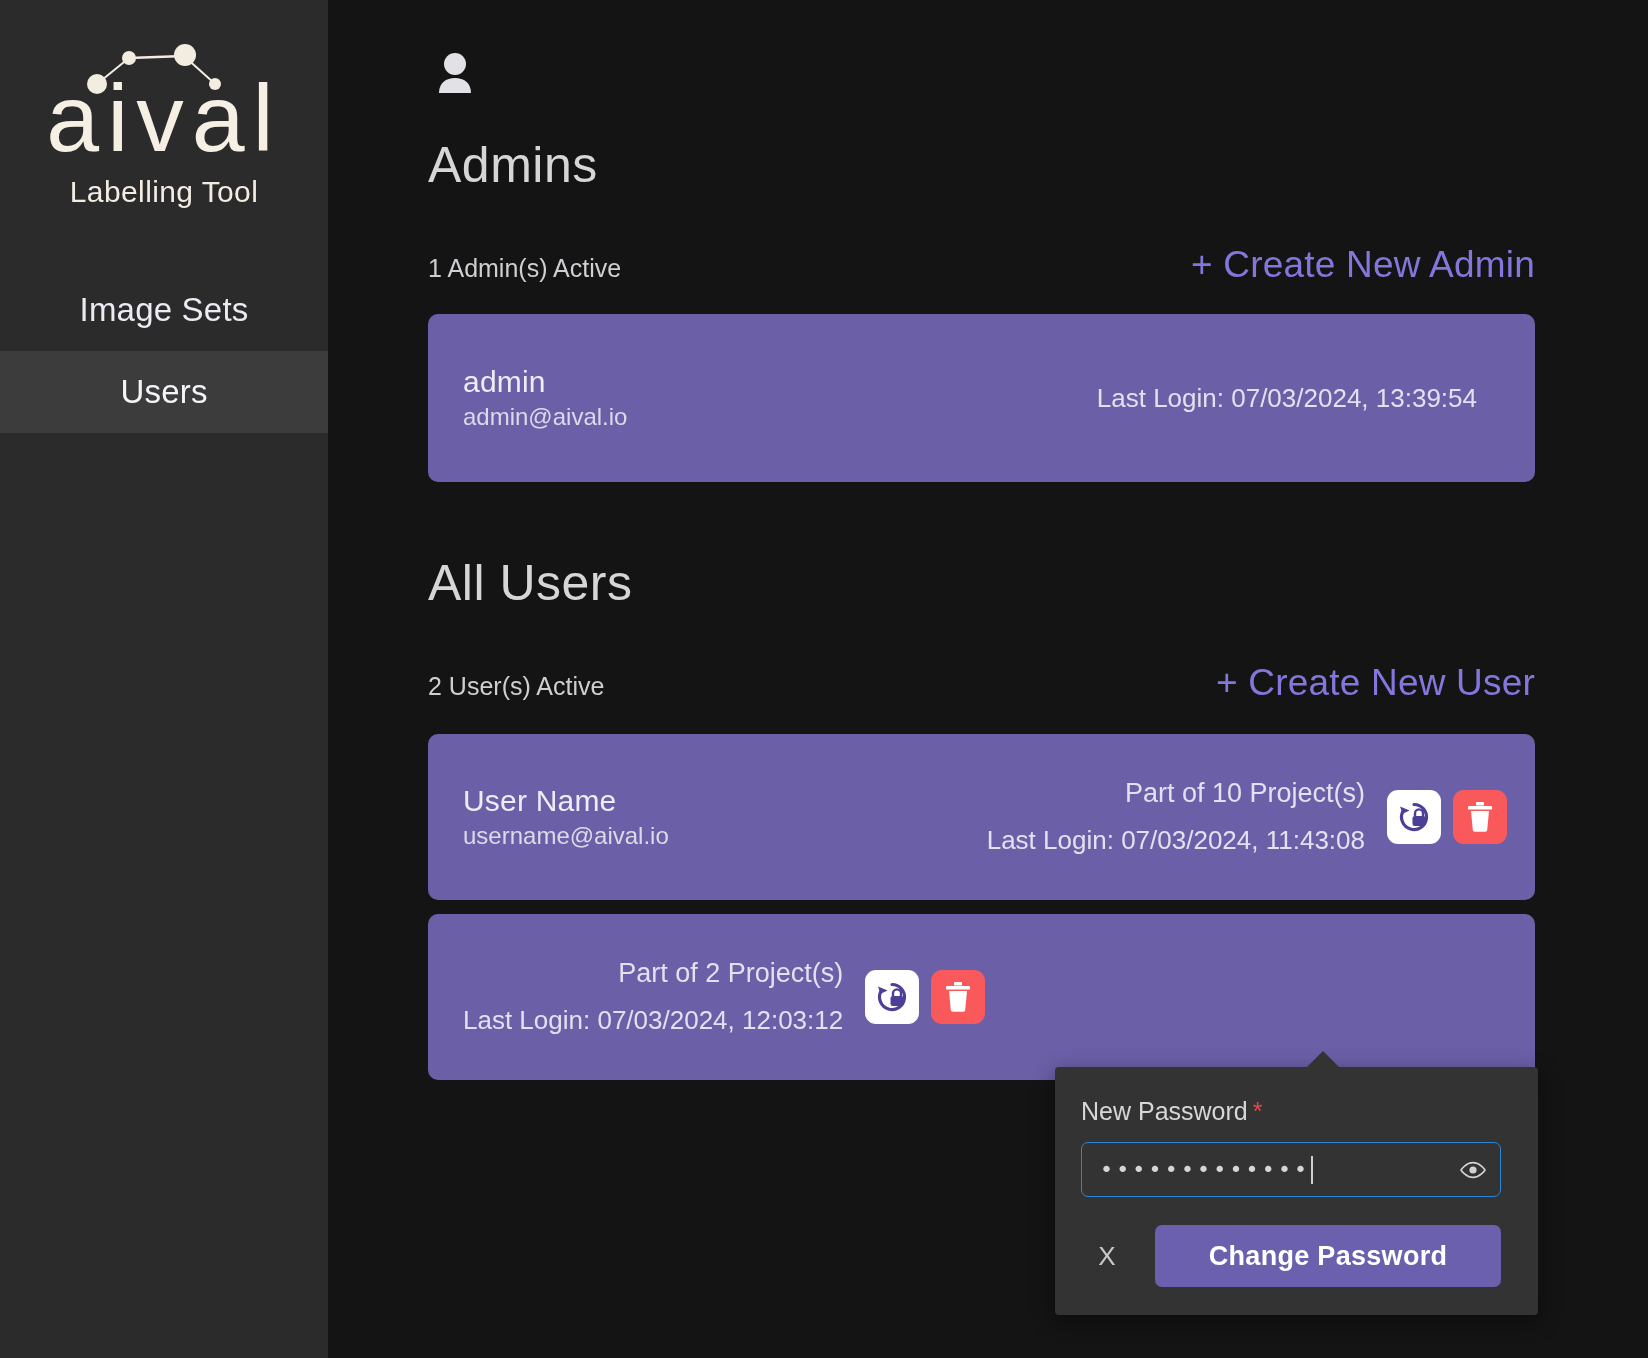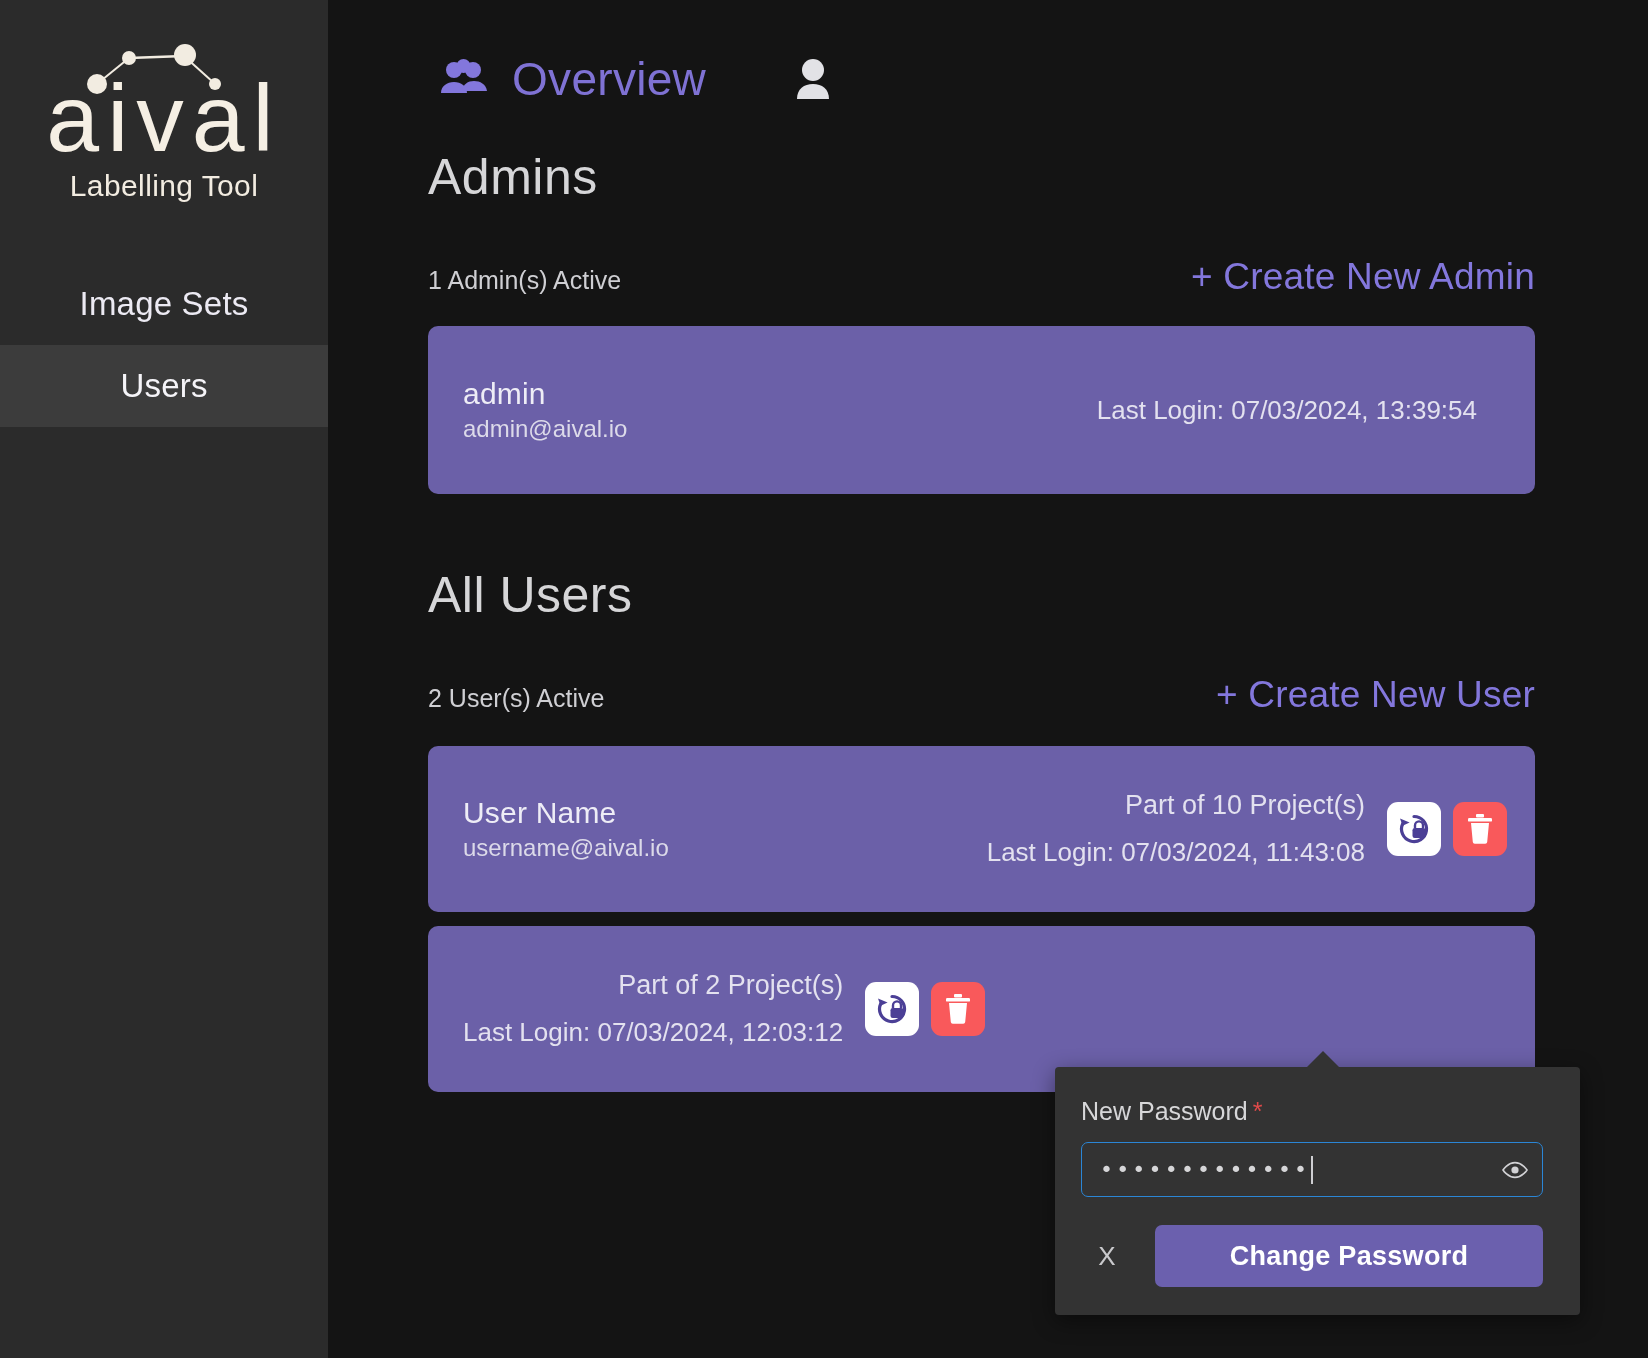--- a/index.html
+++ b/index.html
@@ -31,21 +31,21 @@
   }
   .logo-block {
     margin-top: 18px;
     width: 100%;
     display: flex;
     flex-direction: column;
     align-items: center;
   }
   .logo-mark { width: 250px; height: 145px; display: block; }
   .logo-sub {
-    margin-top: 6px;
+    margin-top: 12px;
     font-size: 30px;
     letter-spacing: 0.4px;
     color: #f2ece1;
     font-weight: 300;
   }
   .nav { margin-top: 60px; width: 100%; }
   .nav-item {
     width: 100%;
     height: 82px;
     display: flex;
@@ -176,21 +176,21 @@
     border: none;
   }
   .btn-reset { background: #ffffff; }
   .btn-delete { background: #f9595b; }
 
   
   .popover {
     position: absolute;
     left: 1055px;
     top: 1067px;
-    width: 525px;
+    width: 483px;
     background: #333333;
     border-radius: 4px;
     padding: 30px 37px 28px 26px;
     z-index: 50;
     box-shadow: 0 6px 22px rgba(0,0,0,0.45);
   }
   .popover-caret {
     position: absolute;
     top: -16px;
     left: 251px;
@@ -298,32 +298,20 @@
       </div>
       <div class="nav-item active">
         <span>Users</span>
       </div>
     </nav>
   </aside>
 
   <main class="main">
 
     <div class="tabs">
-      <div class="tab active">
-        <span class="tab-icon">
-          <svg width="52" height="40" viewBox="0 0 52 40">
-            <circle cx="16" cy="11" r="8" fill="#8377dc"></circle>
-            <circle cx="35" cy="11" r="8" fill="#8377dc"></circle>
-            <circle cx="25.5" cy="7" r="7" fill="#8377dc"></circle>
-            <path d="M3 34c0-7 6-11 13-11s13 4 13 11z" fill="#8377dc"></path>
-            <path d="M24 32c1-7 6-10 12-10s12 3 13 10z" fill="#8377dc"></path>
-          </svg>
-        </span>
-        <span class="tab-label">Overview</span>
-      </div>
 
       <div class="tab inactive">
         <span class="tab-icon">
           <svg width="34" height="42" viewBox="0 0 34 42">
             <circle cx="17" cy="12" r="11" fill="#e2e2e6"></circle>
             <path d="M1 41c0-10 7-15 16-15s16 5 16 15z" fill="#e2e2e6"></path>
           </svg>
         </span>
       </div>
     </div>

